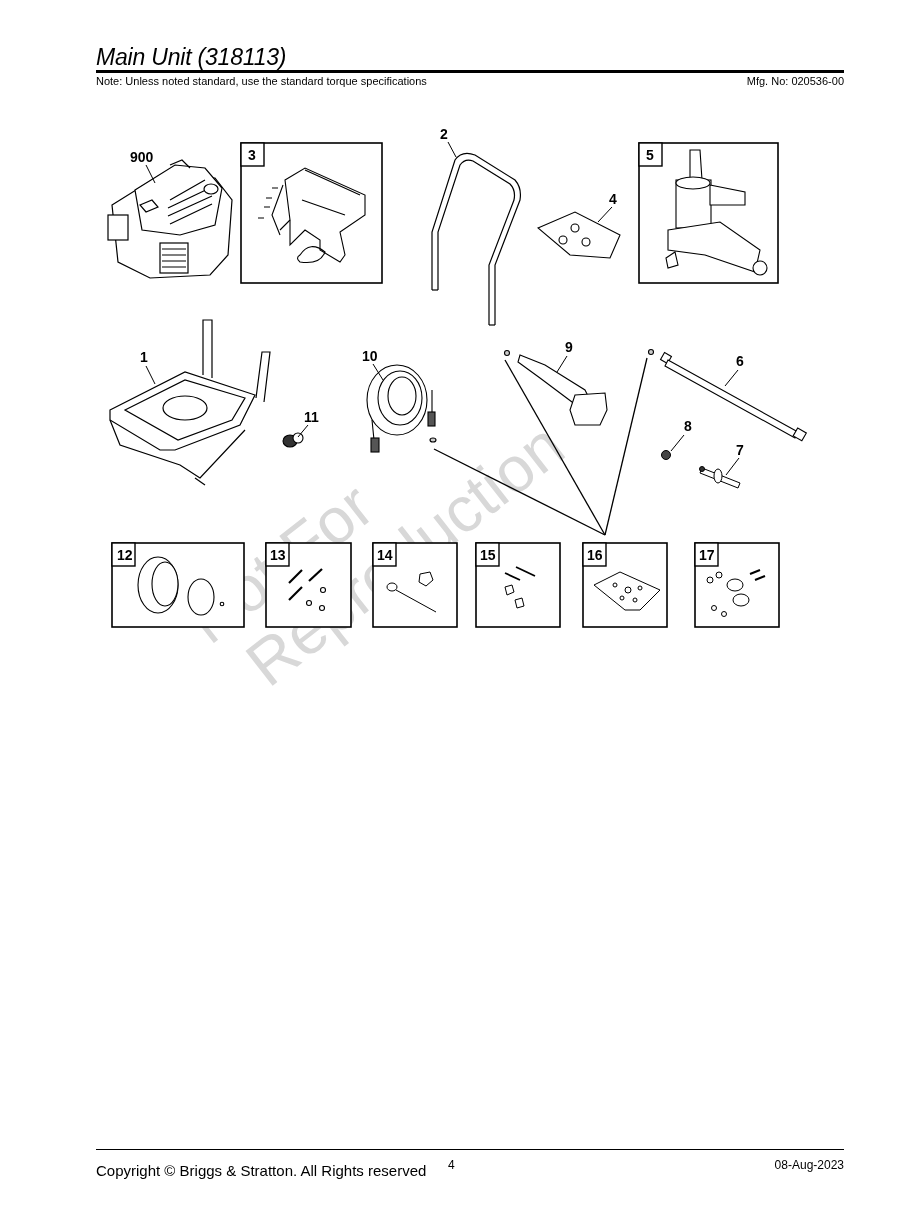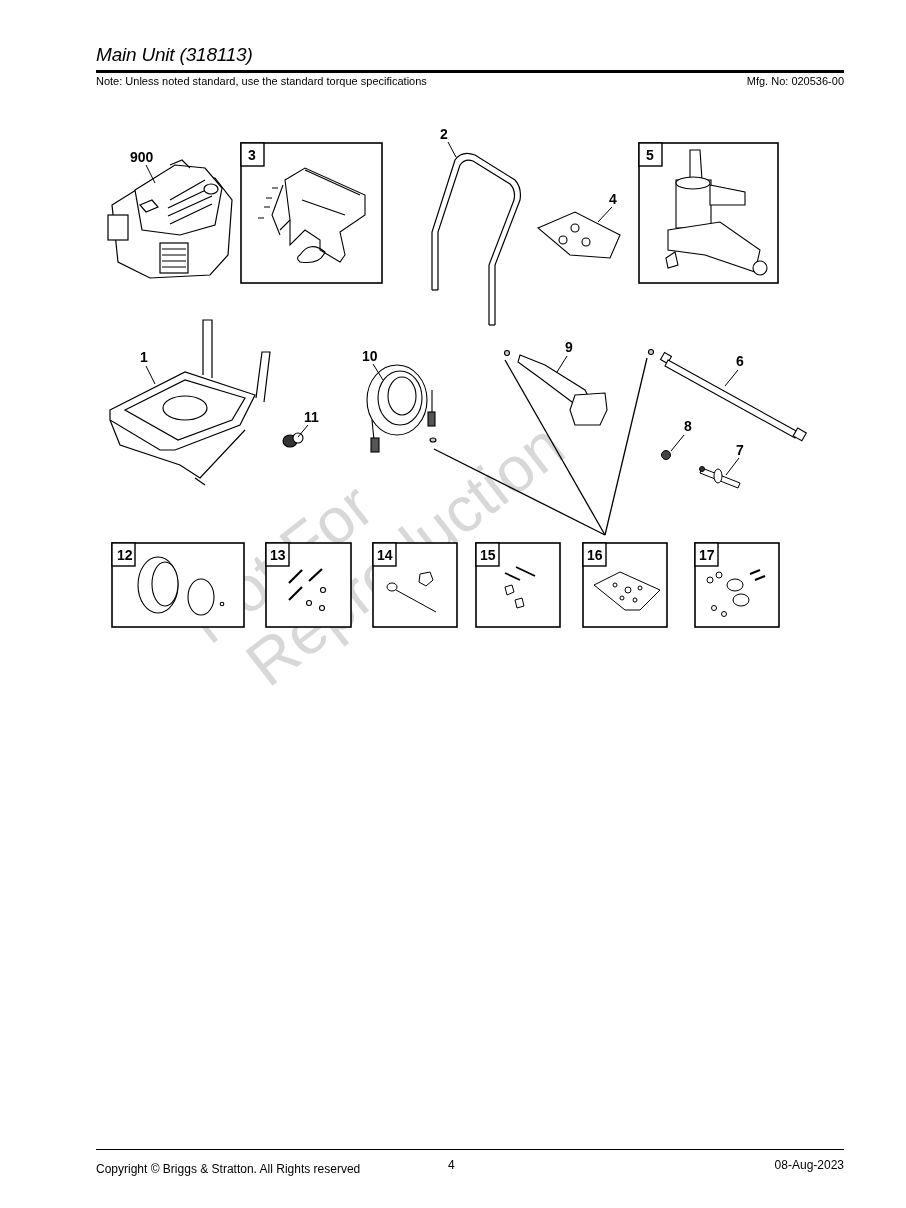--- a/index.html
+++ b/index.html
@@ -1,23 +1,23 @@
 <!DOCTYPE html>
 <html><head>
   <meta charset="utf-8">
   <style>
     html, body { margin: 0; padding: 0; background: #ffffff; }
     body { width: 906px; height: 1208px; position: relative; overflow: hidden; font-family: "Liberation Sans", sans-serif; color: #000; }
-    .title { position: absolute; left: 96px; top: 44px; font-size: 19px; font-style: italic; font-weight: normal; letter-spacing: -0.2px; }
+    .title { position: absolute; left: 96px; top: 44px; font-size: 23px; font-style: italic; font-weight: normal; letter-spacing: -0.2px; }
     .rule-top { position: absolute; left: 96px; top: 70px; width: 748px; height: 3px; background: #000; }
     .note { position: absolute; left: 96px; top: 75px; font-size: 11px; }
     .mfg { position: absolute; right: 62px; top: 75px; font-size: 11px; }
     .diagram { position: absolute; left: 0; top: 0; width: 906px; height: 700px; }
     .rule-bottom { position: absolute; left: 96px; top: 1149px; width: 748px; height: 1px; background: #000; }
-    .copyright { position: absolute; left: 96px; top: 1162px; font-size: 12px; }
+    .copyright { position: absolute; left: 96px; top: 1162px; font-size: 15px; }
     .pagenum { position: absolute; left: 448px; top: 1158px; font-size: 12px; }
     .date { position: absolute; right: 62px; top: 1158px; font-size: 12px; text-align: right; }
     .callout { font-family: "Liberation Sans", sans-serif; font-weight: bold; font-size: 14px; fill: #000; }
     .boxnum { font-family: "Liberation Sans", sans-serif; font-weight: bold; font-size: 14px; fill: #000; }
     .wm { font-family: "Liberation Sans", sans-serif; font-size: 64px; fill: #d8d8d8; }
   </style>
 </head>
 <body>
 
 <div class="title">Main Unit (318113)</div>

